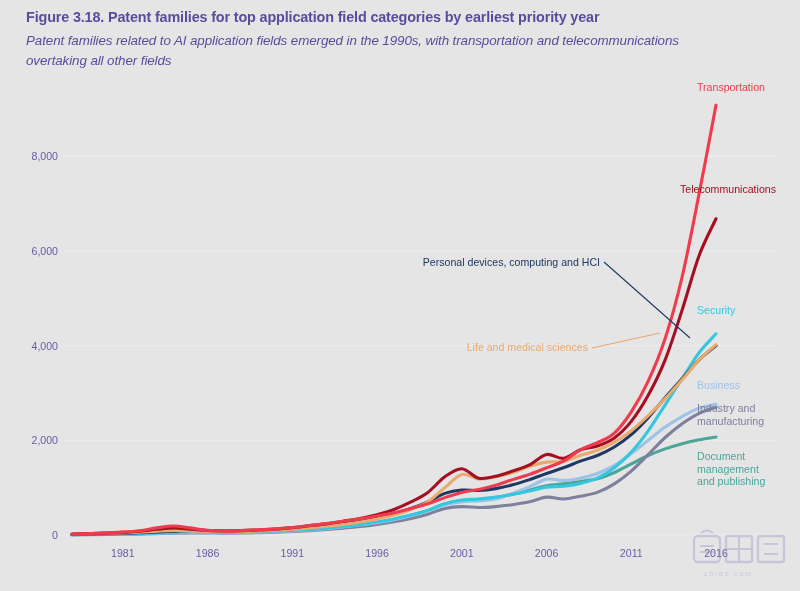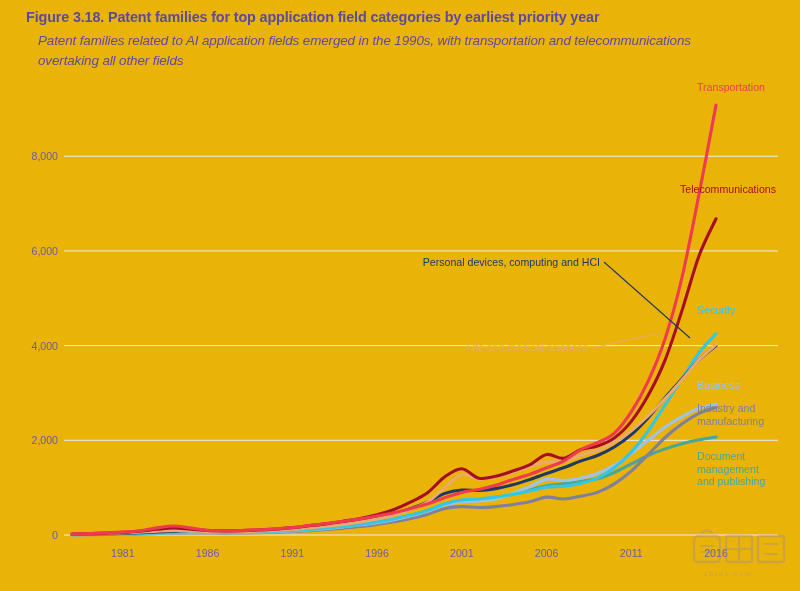--- a/index.html
+++ b/index.html
@@ -10,21 +10,21 @@
   body {
     width: 800px;
     height: 591px;
     position: relative;
     font-family: "Liberation Sans", sans-serif;
     overflow: hidden;
   }
   #figure-root {
     position: absolute;
     inset: 0;
-    background: #eab308;
+    background: #e5e5e5;
   }
   .title {
     position: absolute;
     left: 26px;
     top: 9px;
     width: 740px;
     font-size: 14.4px;
     font-weight: bold;
     color: #5b4b9e;
     letter-spacing: -0.15px;
@@ -33,21 +33,20 @@
   .subtitle {
     position: absolute;
     left: 26px;
     top: 31px;
     width: 670px;
     font-size: 13.4px;
     font-style: italic;
     color: #5b4b9e;
     line-height: 19.5px;
     letter-spacing: -0.1px;
-    margin-left: 12px;
   }
   .note {
     position: absolute;
     left: 26px;
     top: 567px;
     font-size: 10.2px;
     color: #5b4b9e;
     letter-spacing: -0.05px;
   }
   svg.plot {

